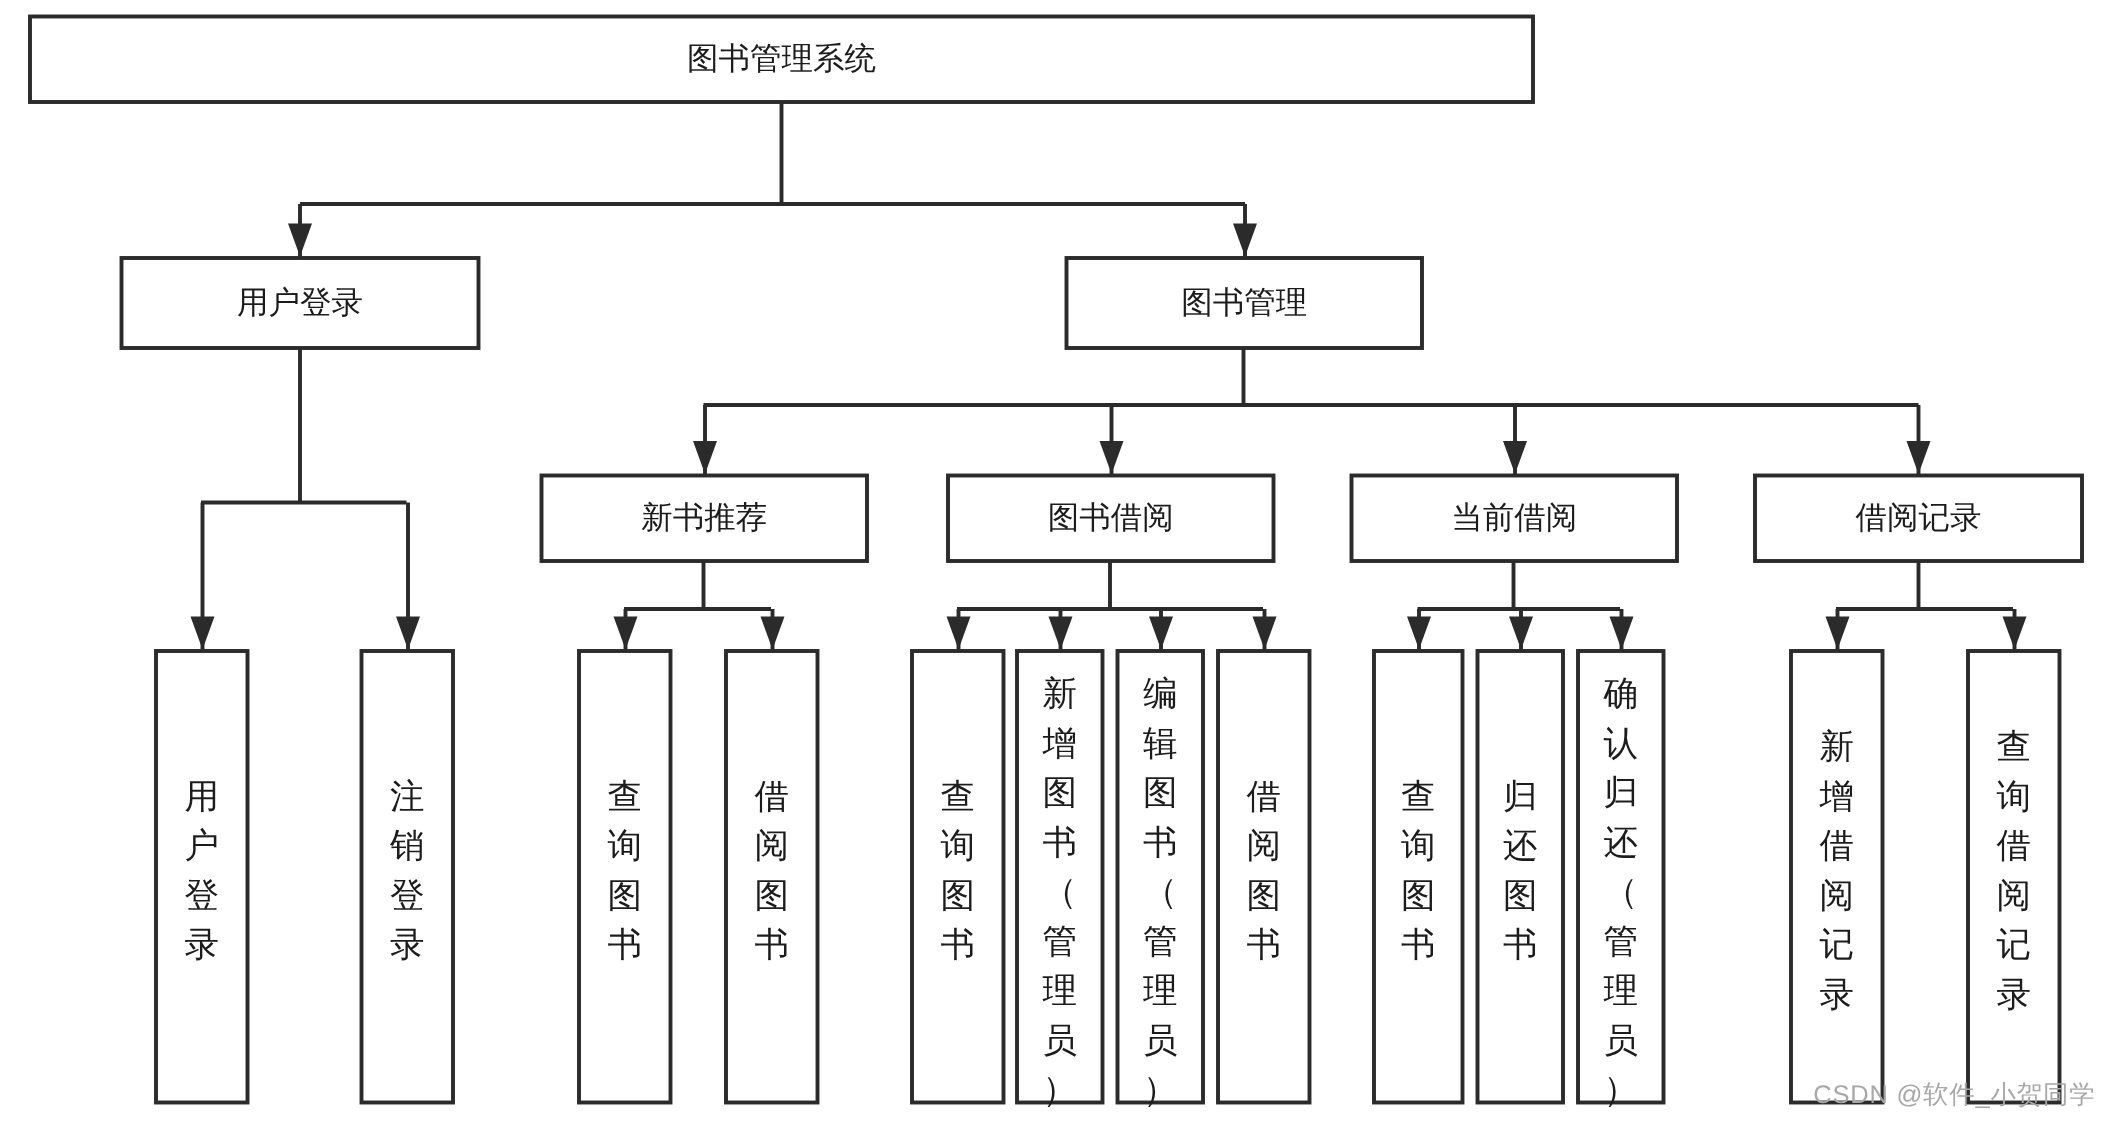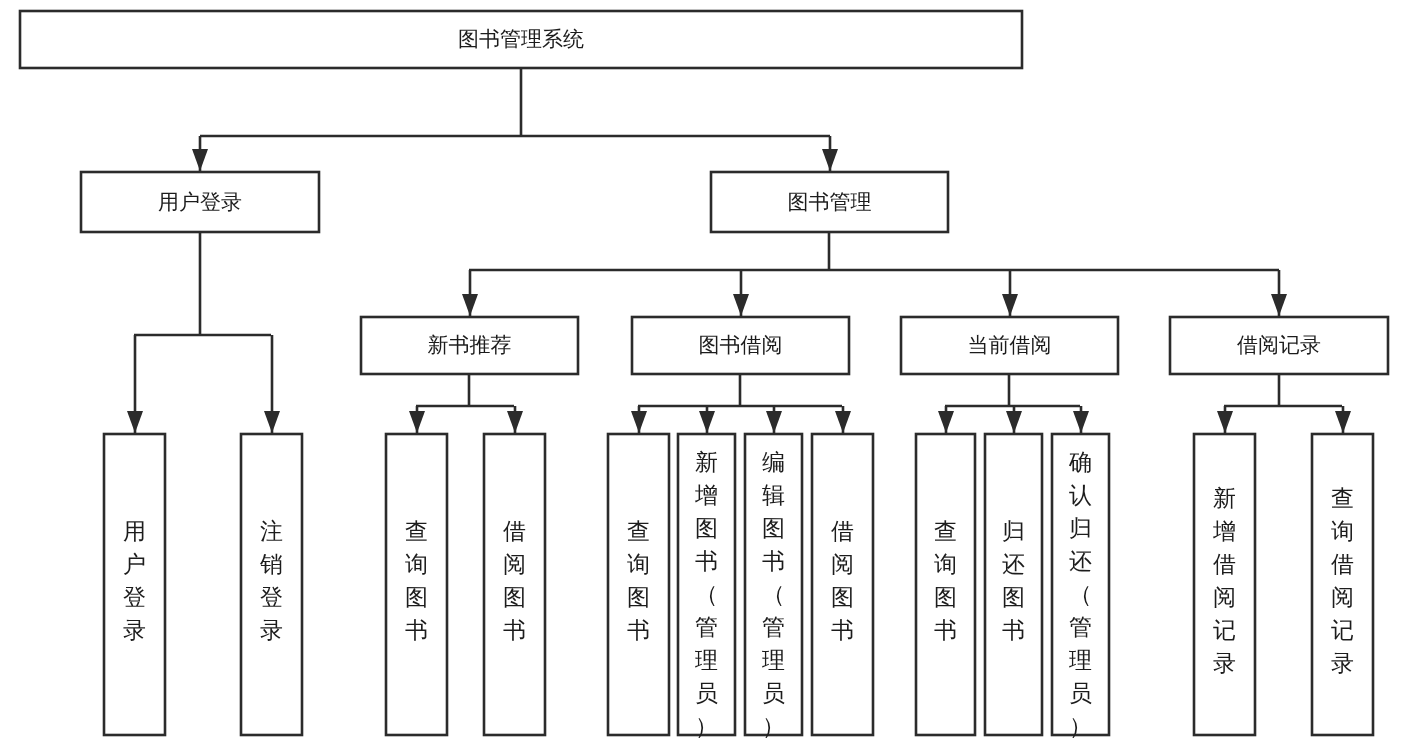--- a/index.html
+++ b/index.html
@@ -281,13 +281,14 @@
             <text x="1342.5" y="505.5" text-anchor="middle" font-size="23" fill="#1c1c1c" font-family="&quot;Liberation Sans&quot;, &quot;DejaVu Sans&quot;, sans-serif">查</text>
             <text x="1342.5" y="538.5" text-anchor="middle" font-size="23" fill="#1c1c1c" font-family="&quot;Liberation Sans&quot;, &quot;DejaVu Sans&quot;, sans-serif">询</text>
             <text x="1342.5" y="571.5" text-anchor="middle" font-size="23" fill="#1c1c1c" font-family="&quot;Liberation Sans&quot;, &quot;DejaVu Sans&quot;, sans-serif">借</text>
             <text x="1342.5" y="604.5" text-anchor="middle" font-size="23" fill="#1c1c1c" font-family="&quot;Liberation Sans&quot;, &quot;DejaVu Sans&quot;, sans-serif">阅</text>
             <text x="1342.5" y="637.5" text-anchor="middle" font-size="23" fill="#1c1c1c" font-family="&quot;Liberation Sans&quot;, &quot;DejaVu Sans&quot;, sans-serif">记</text>
             <text x="1342.5" y="670.5" text-anchor="middle" font-size="23" fill="#1c1c1c" font-family="&quot;Liberation Sans&quot;, &quot;DejaVu Sans&quot;, sans-serif">录</text>
           </g>
         </g>
       </g>
     </svg>
+  <div class="watermark">CSDN @软件_小贺同学</div>
 </div>
 
 </body></html>

